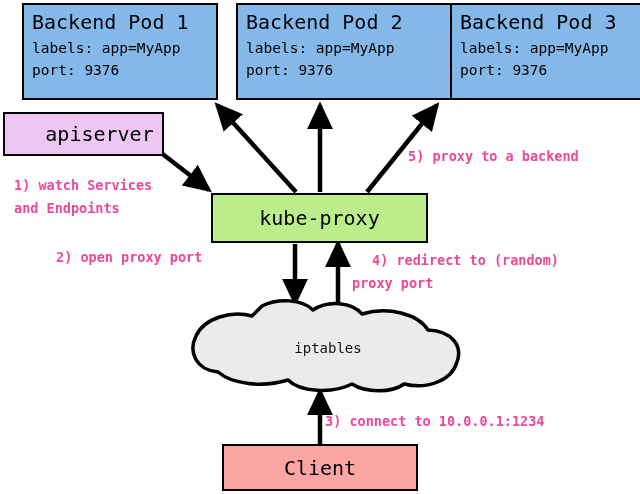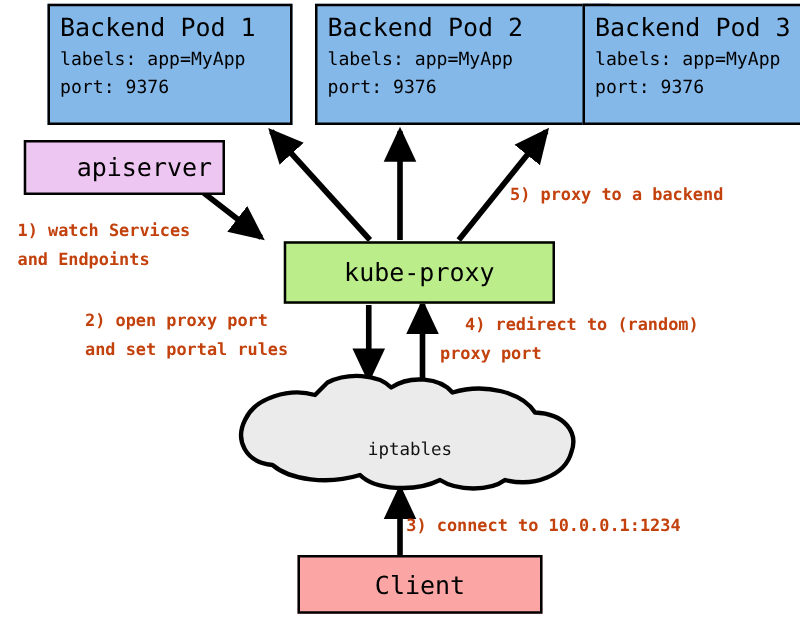--- a/index.html
+++ b/index.html
@@ -23,21 +23,20 @@
     height: 494px;
     overflow: visible;
   }
   .node {
     position: absolute;
     box-sizing: border-box;
     border: 2px solid #000000;
     display: flex;
     flex-direction: column;
     justify-content: center;
-    margin-left: 16px;
   }
   .pod-box {
     padding: 2px 8px 4px 8px;
     justify-content: flex-start;
   }
   .pod-title {
     font-size: 20px;
     line-height: 30px;
     color: #000;
     white-space: nowrap;
@@ -54,30 +53,29 @@
     font-size: 20px;
     color: #000;
     white-space: nowrap;
   }
   .edge-label {
     position: absolute;
     font-family: "DejaVu Sans Mono", "Liberation Mono", monospace;
     font-weight: bold;
     font-size: 13.5px;
     line-height: 19px;
-    color: #c2410c;
+    color: #ec4899;
     white-space: pre;
   }
   .cloud-text {
     position: absolute;
     font-family: "DejaVu Sans Mono", "Liberation Mono", monospace;
     font-size: 14px;
     color: #111;
     white-space: nowrap;
-    margin-top: 12px;
   }
 </style>
 </head>
 <body>
 
 <div id="canvas">
 
   <svg class="layer" viewBox="0 0 640 494">
     <defs>
       <marker id="arrowhead" markerWidth="7" markerHeight="7" refX="5.4" refY="3.2" orient="auto" markerUnits="strokeWidth">
@@ -143,22 +141,21 @@
 
   <div class="cloud-text" style="left:278px; top:340px; width:100px; text-align:center;">iptables</div>
 
   <div class="node" style="left:222px; top:444px; width:196px; height:47px; background:#fca5a5;">
     <div class="centered-label">Client</div>
   </div>
 
   <div class="edge-label" style="left:14px; top:176px;">1) watch Services</div>
   <div class="edge-label" style="left:14px; top:199px;">and Endpoints</div>
 
-  <div class="edge-label" style="left:68px; top:248px;text-align:right;">2) open proxy port</div>
-  <div class="edge-label" style="left:68px; top:271px;">and set portal rules</div>
+  <div class="edge-label" style="left:56px; top:248px;text-align:right;">2) open proxy port</div>
 
   <div class="edge-label" style="left:325px; top:412px;">3) connect to 10.0.0.1:1234</div>
 
   <div class="edge-label" style="left:352px; top:251px;margin-left:20px;">4) redirect to (random)</div>
   <div class="edge-label" style="left:352px; top:274px;">proxy port</div>
 
   <div class="edge-label" style="left:408px; top:147px;">5) proxy to a backend</div>
 
 </div>
 

